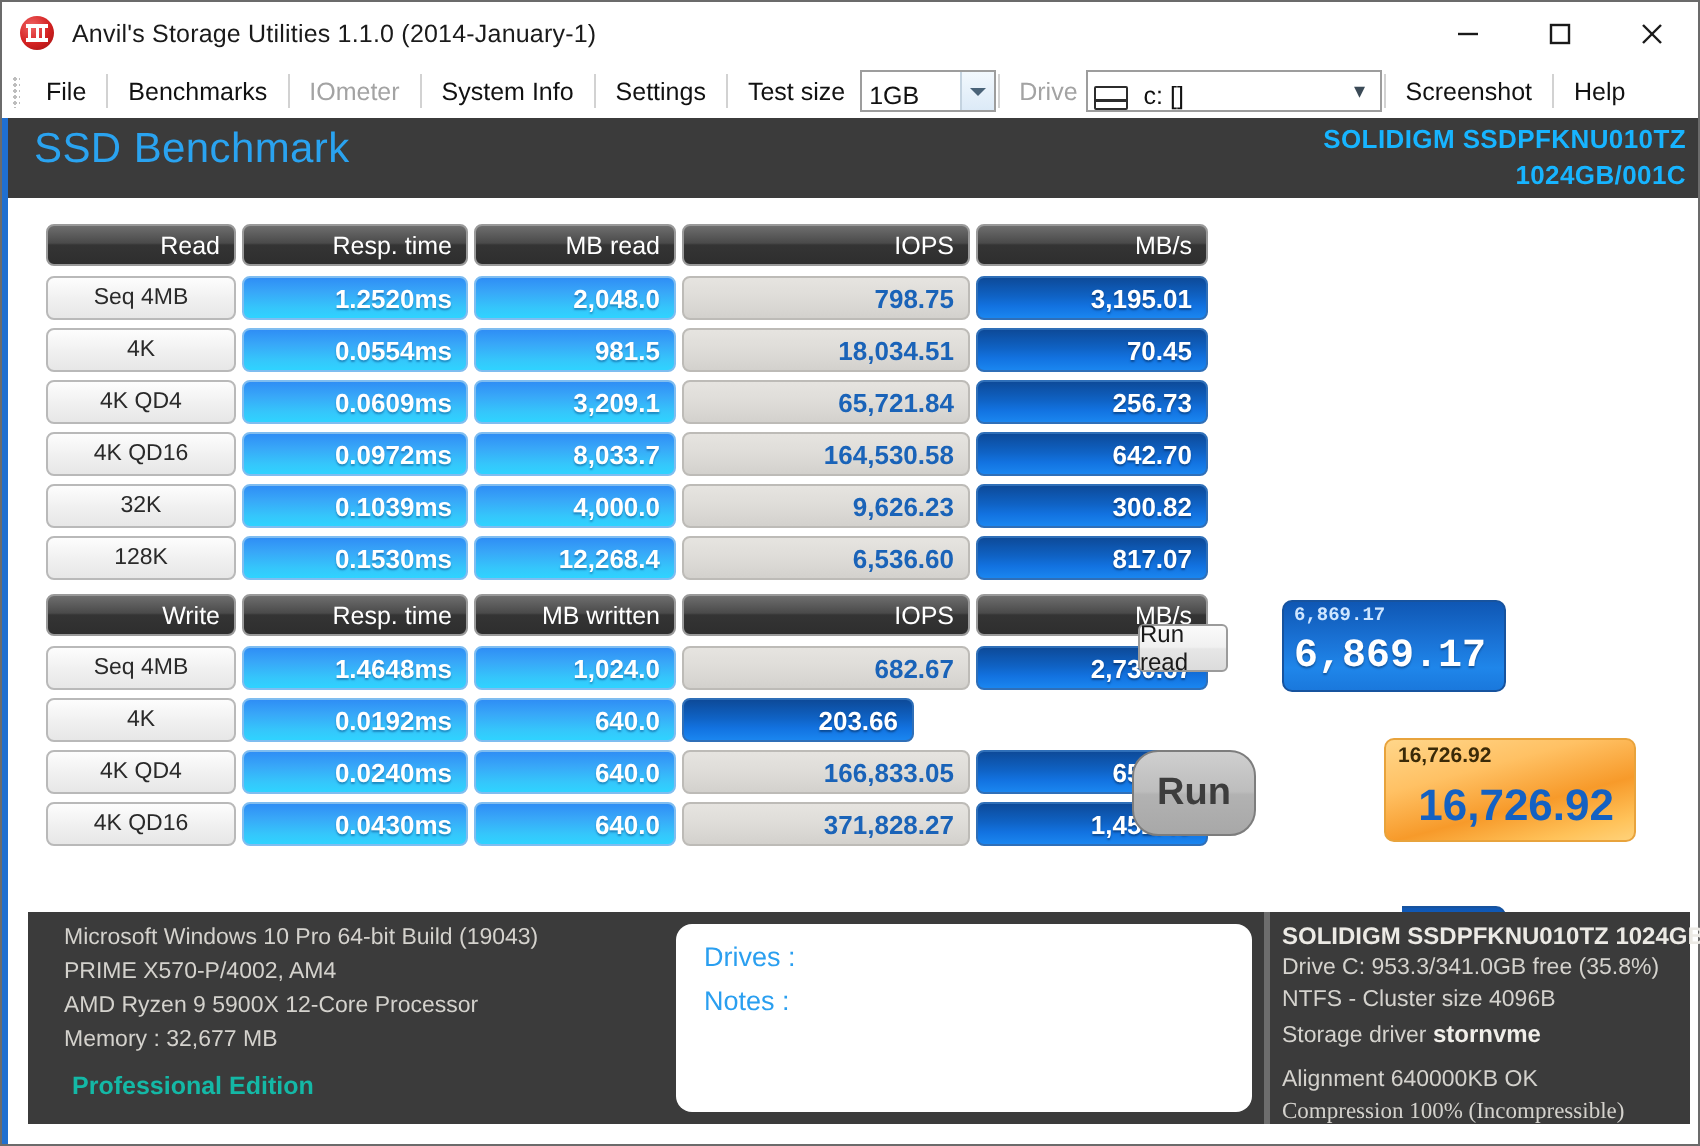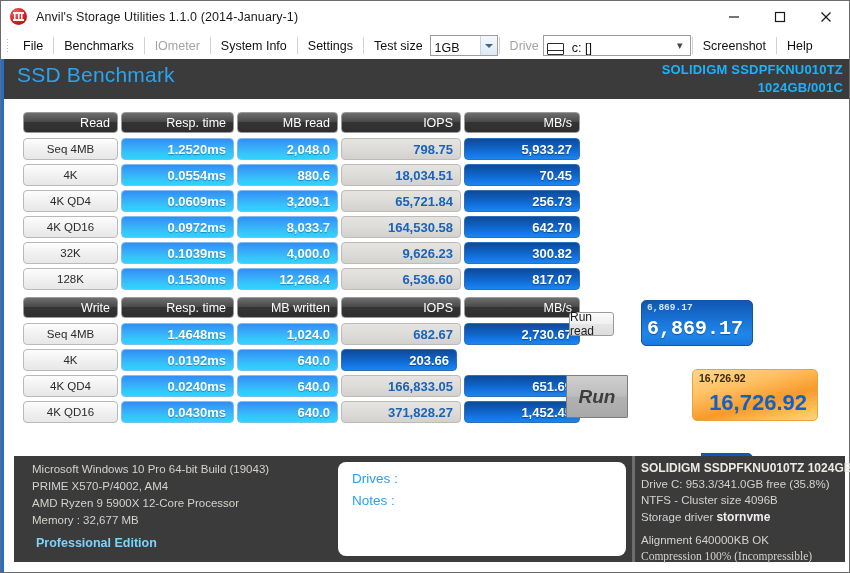--- a/index.html
+++ b/index.html
@@ -114,21 +114,21 @@
 
   .cell {
     margin-right: 3px; border-radius: 4px;
     display: flex; align-items: center; justify-content: flex-end;
     padding-right: 7px; font-size: 13px; overflow: hidden;
     white-space: nowrap;
   }
   .c0 { width: 95px; }
   .c1 { width: 113px; }
   .c2 { width: 101px; }
-  .c3 { width: 120px; padding-left: 16px; }
+  .c3 { width: 144px; padding-left: 16px; }
   .c4 { width: 116px; margin-right: 0; }
 
   .hcell {
     background: linear-gradient(180deg,#6e6e6e 0%,#4a4a4a 45%,#343434 50%,#2e2e2e 100%);
     color: #ffffff; font-size: 12.5px;
     border: 1px solid #9a9a9a; border-radius: 4px;
   }
   .lblcell {
     background: linear-gradient(180deg,#fdfdfd 0%,#f1f1f1 50%,#e7e7e7 100%);
     border: 1px solid #b9b9b9; border-radius: 4px;
@@ -159,22 +159,22 @@
     background: linear-gradient(180deg,#fbfbfb 0%,#f0f0f0 48%,#e6e6e6 52%,#dcdcdc 100%);
     border: 1px solid #9b9b9b; border-radius: 3px;
     display: flex; align-items: center; justify-content: center;
     font-size: 12px; color: #1a1a1a;
   }
   #run-read-button  { left: 565px; top: 213px; width: 45px; height: 24px; }
   #run-write-button { left: 565px; top: 365px; width: 56px; height: 24px; }
   #run-button {
     left: 562px; top: 276px; width: 62px; height: 43px;
     background: linear-gradient(180deg,#cfcfcf 0%,#bdbdbd 48%,#b2b2b2 52%,#a8a8a8 100%);
-    border: 1px solid #7d7d7d; border-radius: 1px;
-    font-size: 19px; font-weight: bold; color: #3d3d3d; font-style: italic;
+    border: 1px solid #7d7d7d; border-radius: 13px;
+    font-size: 19px; font-weight: bold; color: #3d3d3d;
   }
 
   .score {
     position: absolute; border-radius: 5px; overflow: hidden;
   }
   .score .small {
     position: absolute; left: 5px; top: 1px;
     font-size: 9.5px; font-weight: bold; line-height: 11px;
   }
   .score .big {
@@ -215,21 +215,21 @@
 
   #sysinfo-panel .line {
     position: absolute; left: 18px; font-size: 11.5px; color: #d4d2cd; white-space: nowrap;
   }
   #sysinfo-panel .l0 { top: 7px; }
   #sysinfo-panel .l1 { top: 24px; }
   #sysinfo-panel .l2 { top: 41px; }
   #sysinfo-panel .l3 { top: 58px; }
   #sysinfo-panel .edition {
     position: absolute; left: 22px; top: 80px;
-    font-size: 12.5px; font-weight: bold; color: #7dd3fc;
+    font-size: 12.5px; font-weight: bold; color: #14b8a6;
   }
 
   .notesbox {
     position: absolute; left: 334px; top: 19px; width: 288px; height: 94px;
     background: #ffffff; border-radius: 8px;
   }
   .notesbox .nline {
     position: absolute; left: 14px; font-size: 13.5px; color: #2a9ff0;
   }
   .notesbox .n0 { top: 9px; }
@@ -328,26 +328,26 @@
           <div class="cell hcell c1">Resp. time</div>
           <div class="cell hcell c2">MB read</div>
           <div class="cell hcell c3">IOPS</div>
           <div class="cell hcell c4">MB/s</div>
         </div>
         <div class="trow">
           <div class="cell lblcell c0">Seq 4MB</div>
           <div class="cell bluecell c1">1.2520ms</div>
           <div class="cell bluecell c2">2,048.0</div>
           <div class="cell graycell c3">798.75</div>
-          <div class="cell navycell c4">5,933.27</div>
+          <div class="cell navycell c4">3,195.01</div>
         </div>
         <div class="trow">
           <div class="cell lblcell c0">4K</div>
           <div class="cell bluecell c1">0.0554ms</div>
-          <div class="cell bluecell c2">880.6</div>
+          <div class="cell bluecell c2">981.5</div>
           <div class="cell graycell c3">18,034.51</div>
           <div class="cell navycell c4">70.45</div>
         </div>
         <div class="trow">
           <div class="cell lblcell c0">4K QD4</div>
           <div class="cell bluecell c1">0.0609ms</div>
           <div class="cell bluecell c2">3,209.1</div>
           <div class="cell graycell c3">65,721.84</div>
           <div class="cell navycell c4">256.73</div>
         </div>

